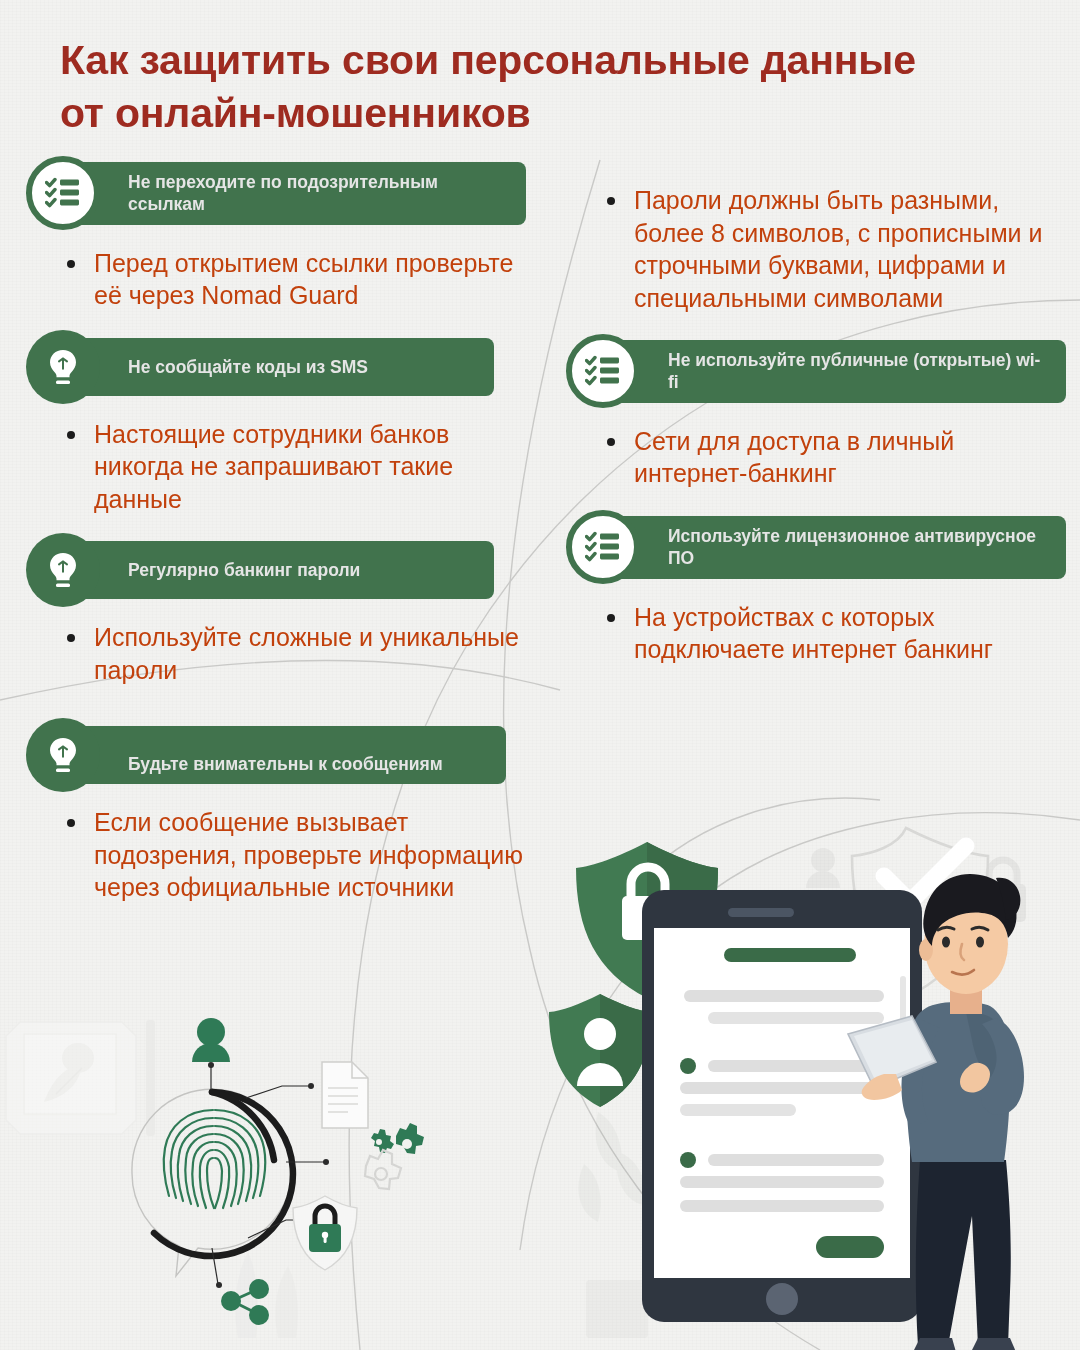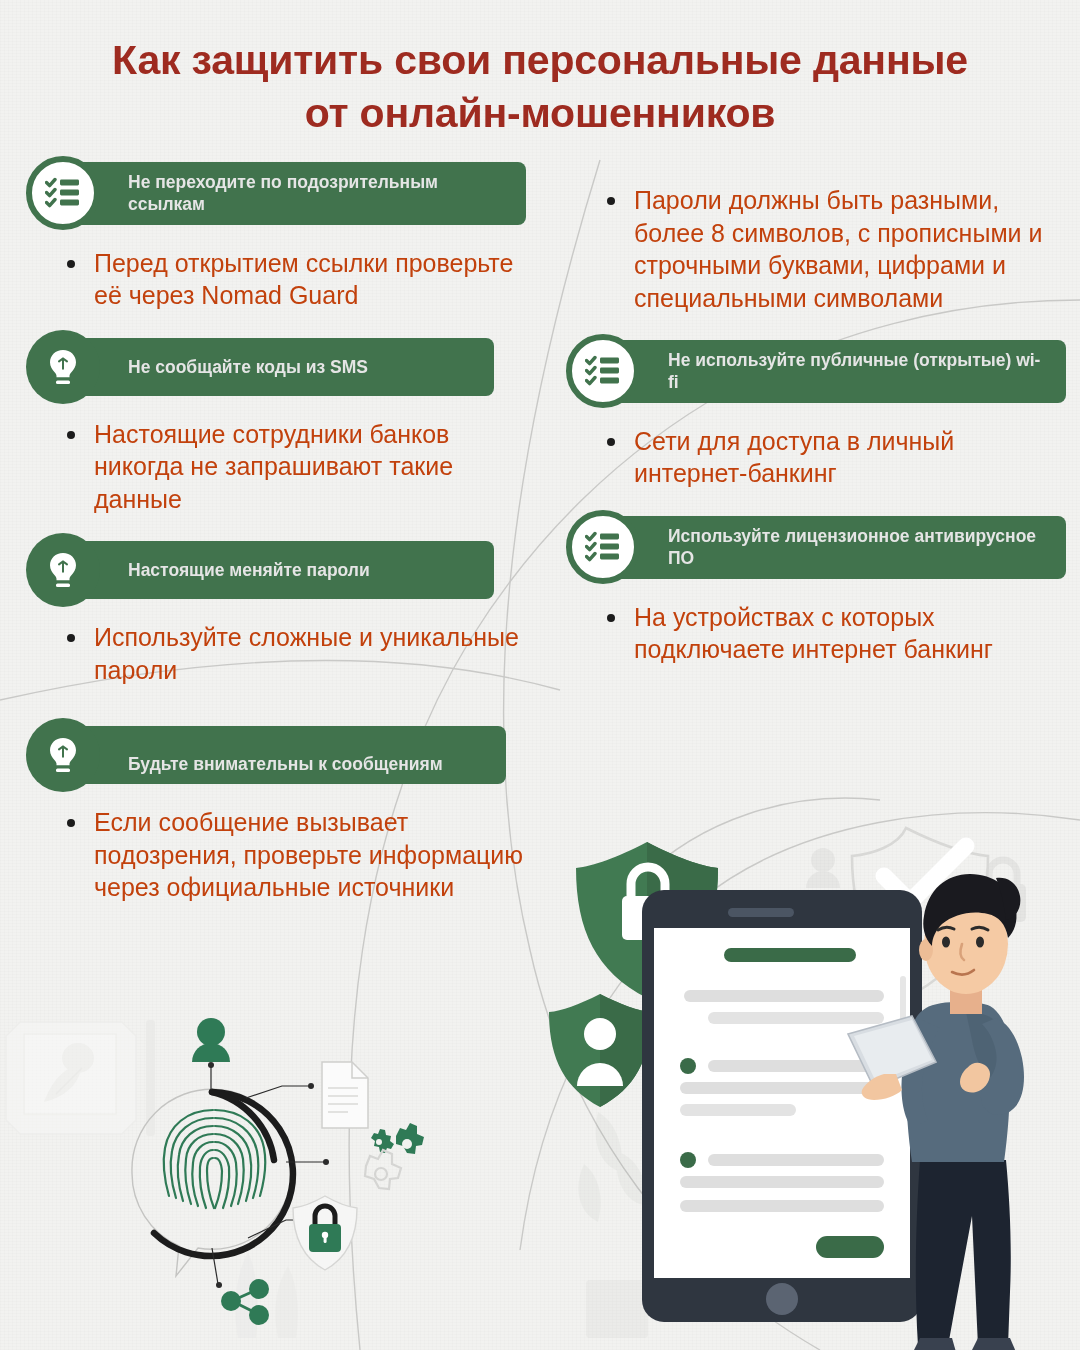--- a/index.html
+++ b/index.html
@@ -22,21 +22,20 @@
       #f2f2f0;
     pointer-events: none;
   }
 
   .deco-curves { position: absolute; inset: 0; pointer-events: none; }
 
   
   .title {
     position: absolute;
     top: 34px; left: 0; right: 0;
-    text-align: center;
     color: #9e2b20;
     font-size: 41px;
     font-weight: bold;
     line-height: 1.30;
     letter-spacing: -0.2px;
     padding: 0 60px;
   }
 
   
   .col {
@@ -189,21 +188,21 @@
 
   <div class="badge-row">
     <div class="badge-icon solid">
       <svg width="34" height="38" viewBox="0 0 34 38">
         <path d="M17 2 C9.5 2 4 7.5 4 14.3 c0 4.3 2.2 7.4 4.4 9.7 1.3 1.4 2.1 2.4 2.1 4.1 v1.2 h13 v-1.2 c0-1.7 .8-2.7 2.1-4.1 2.2-2.3 4.4-5.4 4.4-9.7 C30 7.5 24.5 2 17 2 Z
                  M17 9.2 l0 0 -4.6 3.4 a1 1 0 0 0 1.2 1.6 l2.4-1.8 v8.3 a1 1 0 0 0 2 0 v-8.3 l2.4 1.8 a1 1 0 0 0 1.2-1.6 Z" fill="#ffffff" fill-rule="evenodd"></path>
         <rect x="10" y="32.4" width="14" height="3.6" rx="1.5" fill="#ffffff"></rect>
       </svg>
     </div>
     <div class="badge-bar w-short">
-      <span class="badge-label">Настоящие меняйте пароли</span>
+      <span class="badge-label">Регулярно банкинг пароли</span>
     </div>
   </div>
   <ul class="bullets gap-lg">
     <li>Используйте сложные и уникальные пароли</li>
   </ul>
 
   <div class="badge-row">
     <div class="badge-icon solid">
       <svg width="34" height="38" viewBox="0 0 34 38">
         <path d="M17 2 C9.5 2 4 7.5 4 14.3 c0 4.3 2.2 7.4 4.4 9.7 1.3 1.4 2.1 2.4 2.1 4.1 v1.2 h13 v-1.2 c0-1.7 .8-2.7 2.1-4.1 2.2-2.3 4.4-5.4 4.4-9.7 C30 7.5 24.5 2 17 2 Z

